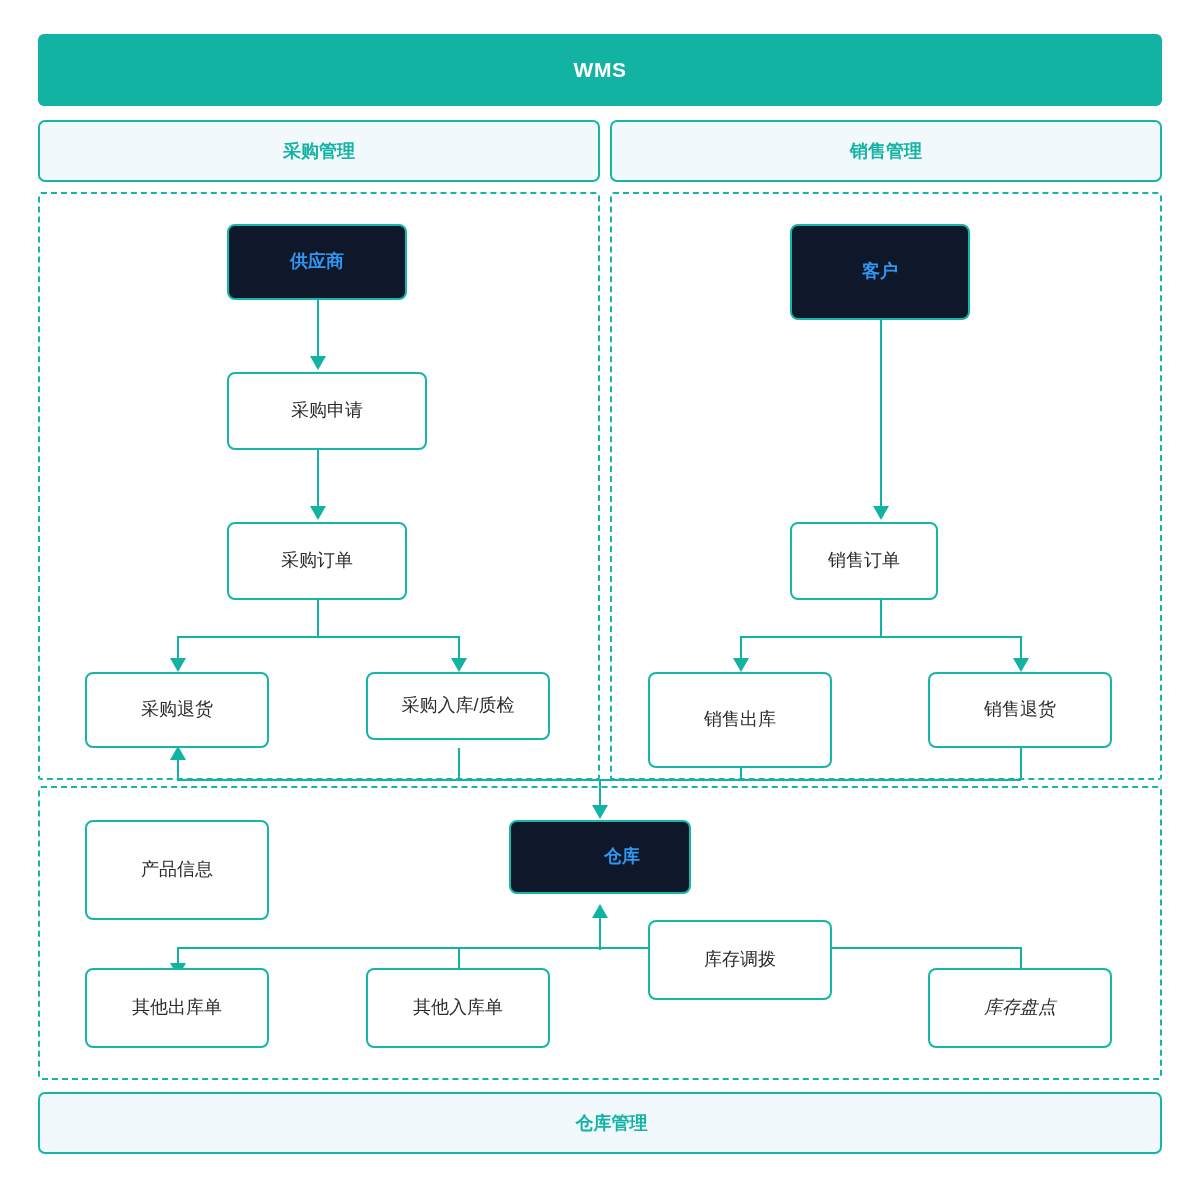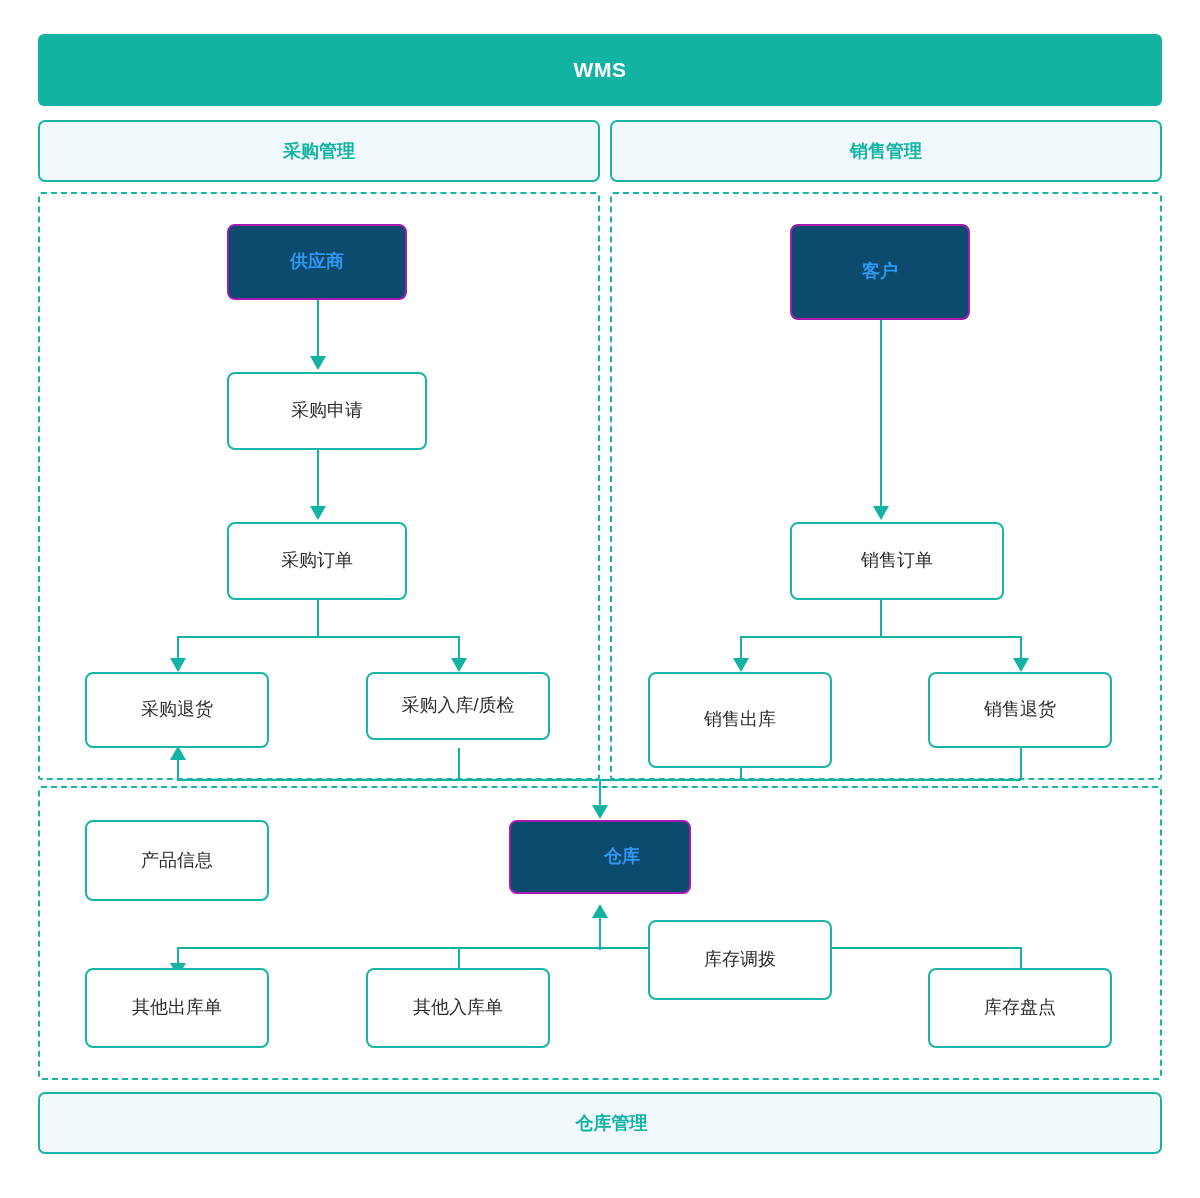--- a/index.html
+++ b/index.html
@@ -80,22 +80,22 @@
     border-radius: 8px;
     display: flex; align-items: center; justify-content: center;
     color: #2b2b2b;
     font-size: 18px;
     font-weight: normal;
     text-align: center;
     line-height: 1.2;
     z-index: 5;
   }
   .node.accent {
-    background: #0c4a6e;
-    border: 2px solid #a21caf;
+    background: #0f172a;
+    border: 2px solid #14b8a6;
     color: #2f97f0;
     font-weight: bold;
   }
 
   
   .conn {
     position: absolute;
     background: #13b3a4;
     z-index: 2;
   }
@@ -183,26 +183,26 @@
 
   <div class="conn v" style="left:1020px; top:947px; height:35px;"></div>
 
   <div class="node accent" style="left:227px; top:224px; width:180px; height:76px;">供应商</div>
   <div class="node" style="left:227px; top:372px; width:200px; height:78px;">采购申请</div>
   <div class="node" style="left:227px; top:522px; width:180px; height:78px;">采购订单</div>
   <div class="node" style="left:85px; top:672px; width:184px; height:76px;">采购退货</div>
   <div class="node" style="left:366px; top:672px; width:184px; height:68px;">采购入库/质检</div>
 
   <div class="node accent" style="left:790px; top:224px; width:180px; height:96px;">客户</div>
-  <div class="node" style="left:790px; top:522px; width:214px; height:78px;">销售订单</div>
+  <div class="node" style="left:790px; top:522px; width:148px; height:78px;">销售订单</div>
   <div class="node" style="left:648px; top:672px; width:184px; height:96px;">销售出库</div>
   <div class="node" style="left:928px; top:672px; width:184px; height:76px;">销售退货</div>
 
-  <div class="node" style="left:85px; top:820px; width:184px; height:81px;">产品信息</div>
+  <div class="node" style="left:85px; top:820px; width:184px; height:100px;">产品信息</div>
   <div class="node accent" style="left:509px; top:820px; width:182px; height:74px;padding-left:44px;">仓库</div>
   <div class="node" style="left:85px; top:968px; width:184px; height:80px;">其他出库单</div>
   <div class="node" style="left:366px; top:968px; width:184px; height:80px;">其他入库单</div>
   <div class="node" style="left:648px; top:920px; width:184px; height:80px;">库存调拨</div>
-  <div class="node" style="left:928px; top:968px; width:184px; height:80px;">库存盘点</div>
+  <div class="node" style="left:928px; top:968px; width:184px; height:80px;font-style:italic;">库存盘点</div>
 
   <div class="sec-footer">仓库管理</div>
 
 </div>
 
 </body></html>

